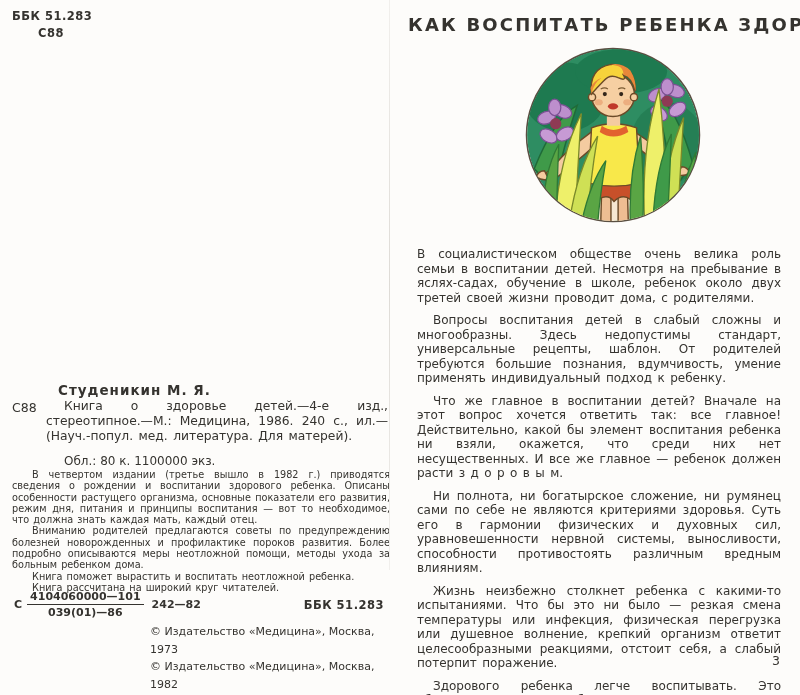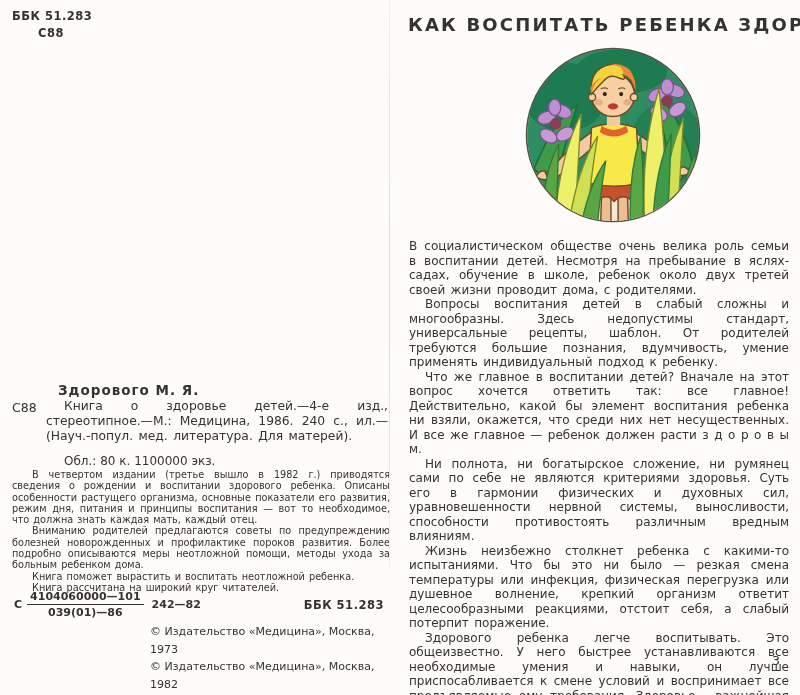--- a/index.html
+++ b/index.html
@@ -53,36 +53,36 @@
   .chapter-title{
     position:absolute;left:8px;top:14px;
     font-size:18px;font-weight:bold;letter-spacing:2.2px;white-space:nowrap;
   }
   .illustration{position:absolute;left:124px;top:46px;width:178px;height:178px;}
 
   .body-text{
     position:absolute;left:9px;top:239px;width:380px;
     font-size:12px;line-height:14.5px;text-align:justify;word-spacing:1.6px;
   }
-  .body-text p{margin:0;text-indent:16px;}
+  .body-text p{margin:8px;text-indent:16px;}
   .body-text p.no-indent{text-indent:0;}
 
   .page-number{position:absolute;left:372px;top:653px;font-size:12.5px;}
 </style>
 </head>
 <body>
 
 <div class="page page-left">
 
   <div class="bbk-top">
     <div>ББК 51.283</div>
     <div class="l2">С88</div>
   </div>
 
-  <div class="author-heading">Здорового М. Я.</div>
+  <div class="author-heading">Студеникин М. Я.</div>
   <div class="cat-code">С88</div>
   <div class="cat-text">Книга о здоровье детей.—4-е изд., стереотипное.—М.: Медицина, 1986. 240 с., ил.—(Науч.-попул. мед. литература. Для матерей).</div>
   <div class="obl">Обл.: 80 к. 1100000 экз.</div>
 
   <div class="annotation">
     <p>В четвертом издании (третье вышло в 1982 г.) приводятся сведения о рождении и воспитании здорового ребенка. Описаны особенности растущего организма, основные показатели его развития, режим дня, питания и принципы воспитания — вот то необходимое, что должна знать каждая мать, каждый отец.</p>
     <p>Вниманию родителей предлагаются советы по предупреждению болезней новорожденных и профилактике пороков развития. Более подробно описываются меры неотложной помощи, методы ухода за больным ребенком дома.</p>
     <p>Книга поможет вырастить и воспитать неотложной ребенка.</p>
     <p>Книга рассчитана на широкий круг читателей.</p>
   </div>

